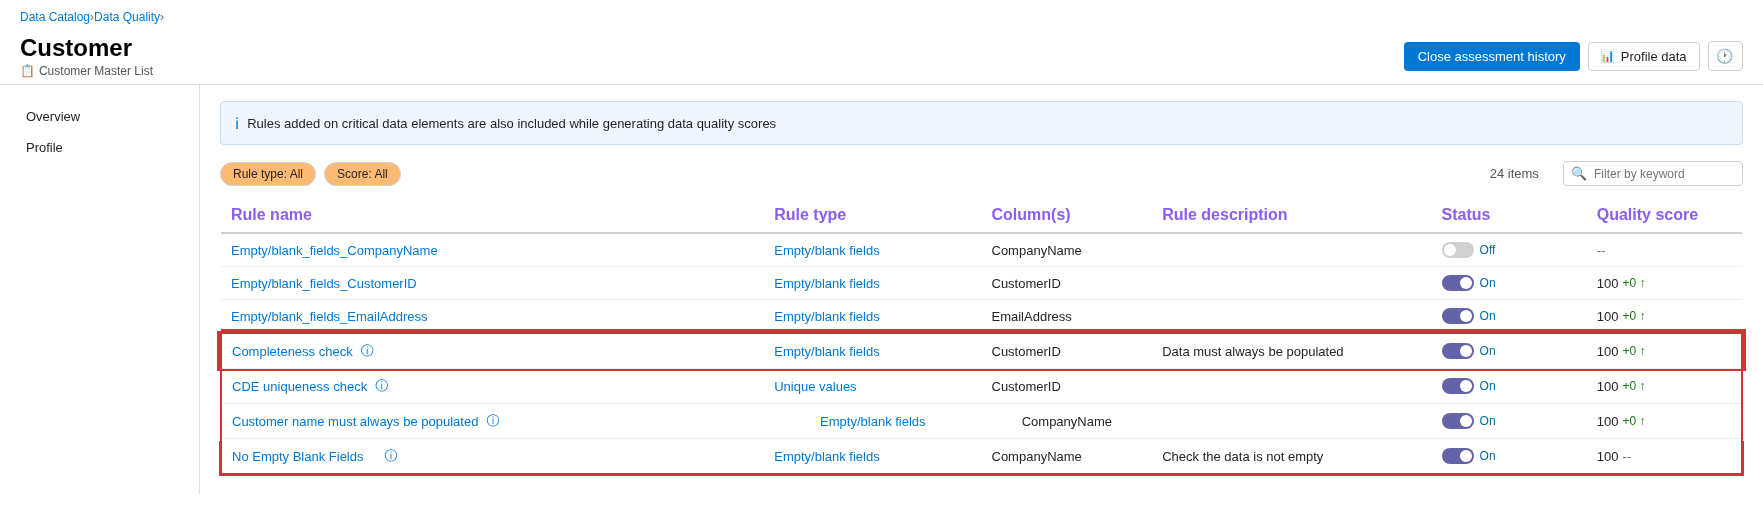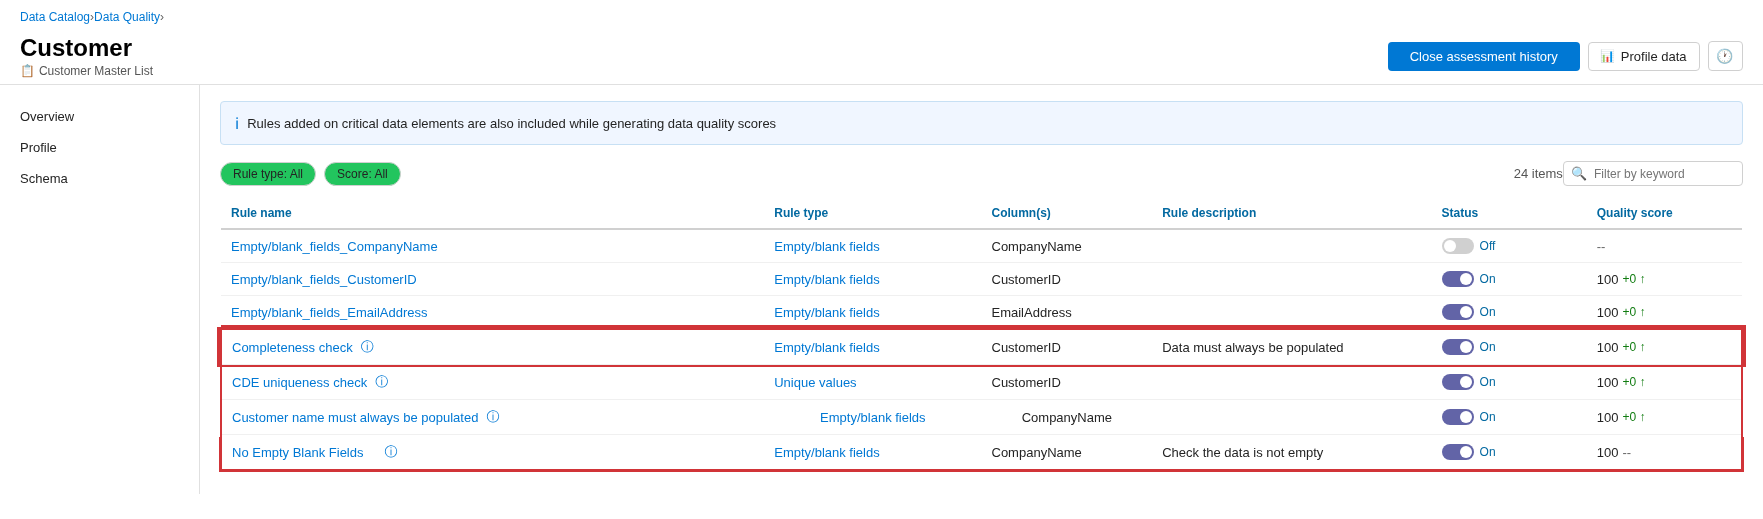--- a/index.html
+++ b/index.html
@@ -39,21 +39,21 @@
     .header-actions {
       display: flex;
       align-items: center;
       gap: 8px;
     }
     .btn-primary {
       background: #0078d4;
       color: #fff;
       border: none;
       border-radius: 4px;
-      padding: 7px 22px;
+      padding: 7px 14px;
       font-size: 13px;
       font-weight: 500;
       cursor: pointer;
     }
     .btn-secondary {
       background: #fff;
       color: #242424;
       border: 1px solid #d0d0d0;
       border-radius: 4px;
       padding: 6px 12px;
@@ -79,21 +79,21 @@
       height: calc(100vh - 110px);
     }
 
     .sidebar {
       width: 200px;
       border-right: 1px solid #e0e0e0;
       padding: 16px 0;
       flex-shrink: 0;
     }
     .sidebar-item {
-      padding: 8px 20px;
+      padding: 8px 26px;
       cursor: pointer;
       font-size: 13px;
       color: #242424;
       display: flex;
       align-items: center;
     }
     .sidebar-item.active {
       color: #0078d4;
       font-weight: 600;
       border-left: 3px solid #0078d4;
@@ -133,27 +133,27 @@
     .filter-left {
       display: flex;
       gap: 8px;
     }
     .filter-chip {
       border: 1px solid #d0d0d0;
       border-radius: 16px;
       padding: 4px 12px;
       font-size: 12px;
       cursor: pointer;
-      background: #22c55e;
+      background: #fdba74;
       color: #242424;
     }
     .filter-right {
       display: flex;
       align-items: center;
-      gap: 0;
+      gap: 24px;
     }
     .items-count {
       font-size: 13px;
       color: #555;
     }
     .search-box {
       display: flex;
       align-items: center;
       border: 1px solid #d0d0d0;
       border-radius: 4px;
@@ -169,23 +169,23 @@
       color: #0c4a6e;
     }
     .search-icon-small { color: #555; font-size: 13px; }
 
     .rules-table {
       width: 100%;
       border-collapse: collapse;
     }
     .rules-table th {
       text-align: left;
-      font-size: 12px;
+      font-size: 16px;
       font-weight: 600;
-      color: #0369a1;
+      color: #8b5cf6;
       padding: 8px 10px;
       border-bottom: 2px solid #d0d0d0;
     }
     .rules-table td {
       padding: 8px 10px;
       font-size: 13px;
       color: #242424;
       border-bottom: 1px solid #f0f0f0;
       vertical-align: middle;
     }
@@ -284,23 +284,20 @@
 
 <div class="main-layout">
 
   <div class="sidebar">
     <div class="sidebar-item">
       <span>Overview</span>
     </div>
     <div class="sidebar-item">
       <span>Profile</span>
     </div>
-    <div class="sidebar-item">
-      <span>Schema</span>
-    </div>
   </div>
 
   <div class="content-area">
 
     <div class="info-banner">
       <span class="info-icon">ℹ</span>
       <span>Rules added on critical data elements are also included while generating data quality scores</span>
     </div>
 
     <div class="filter-row">

